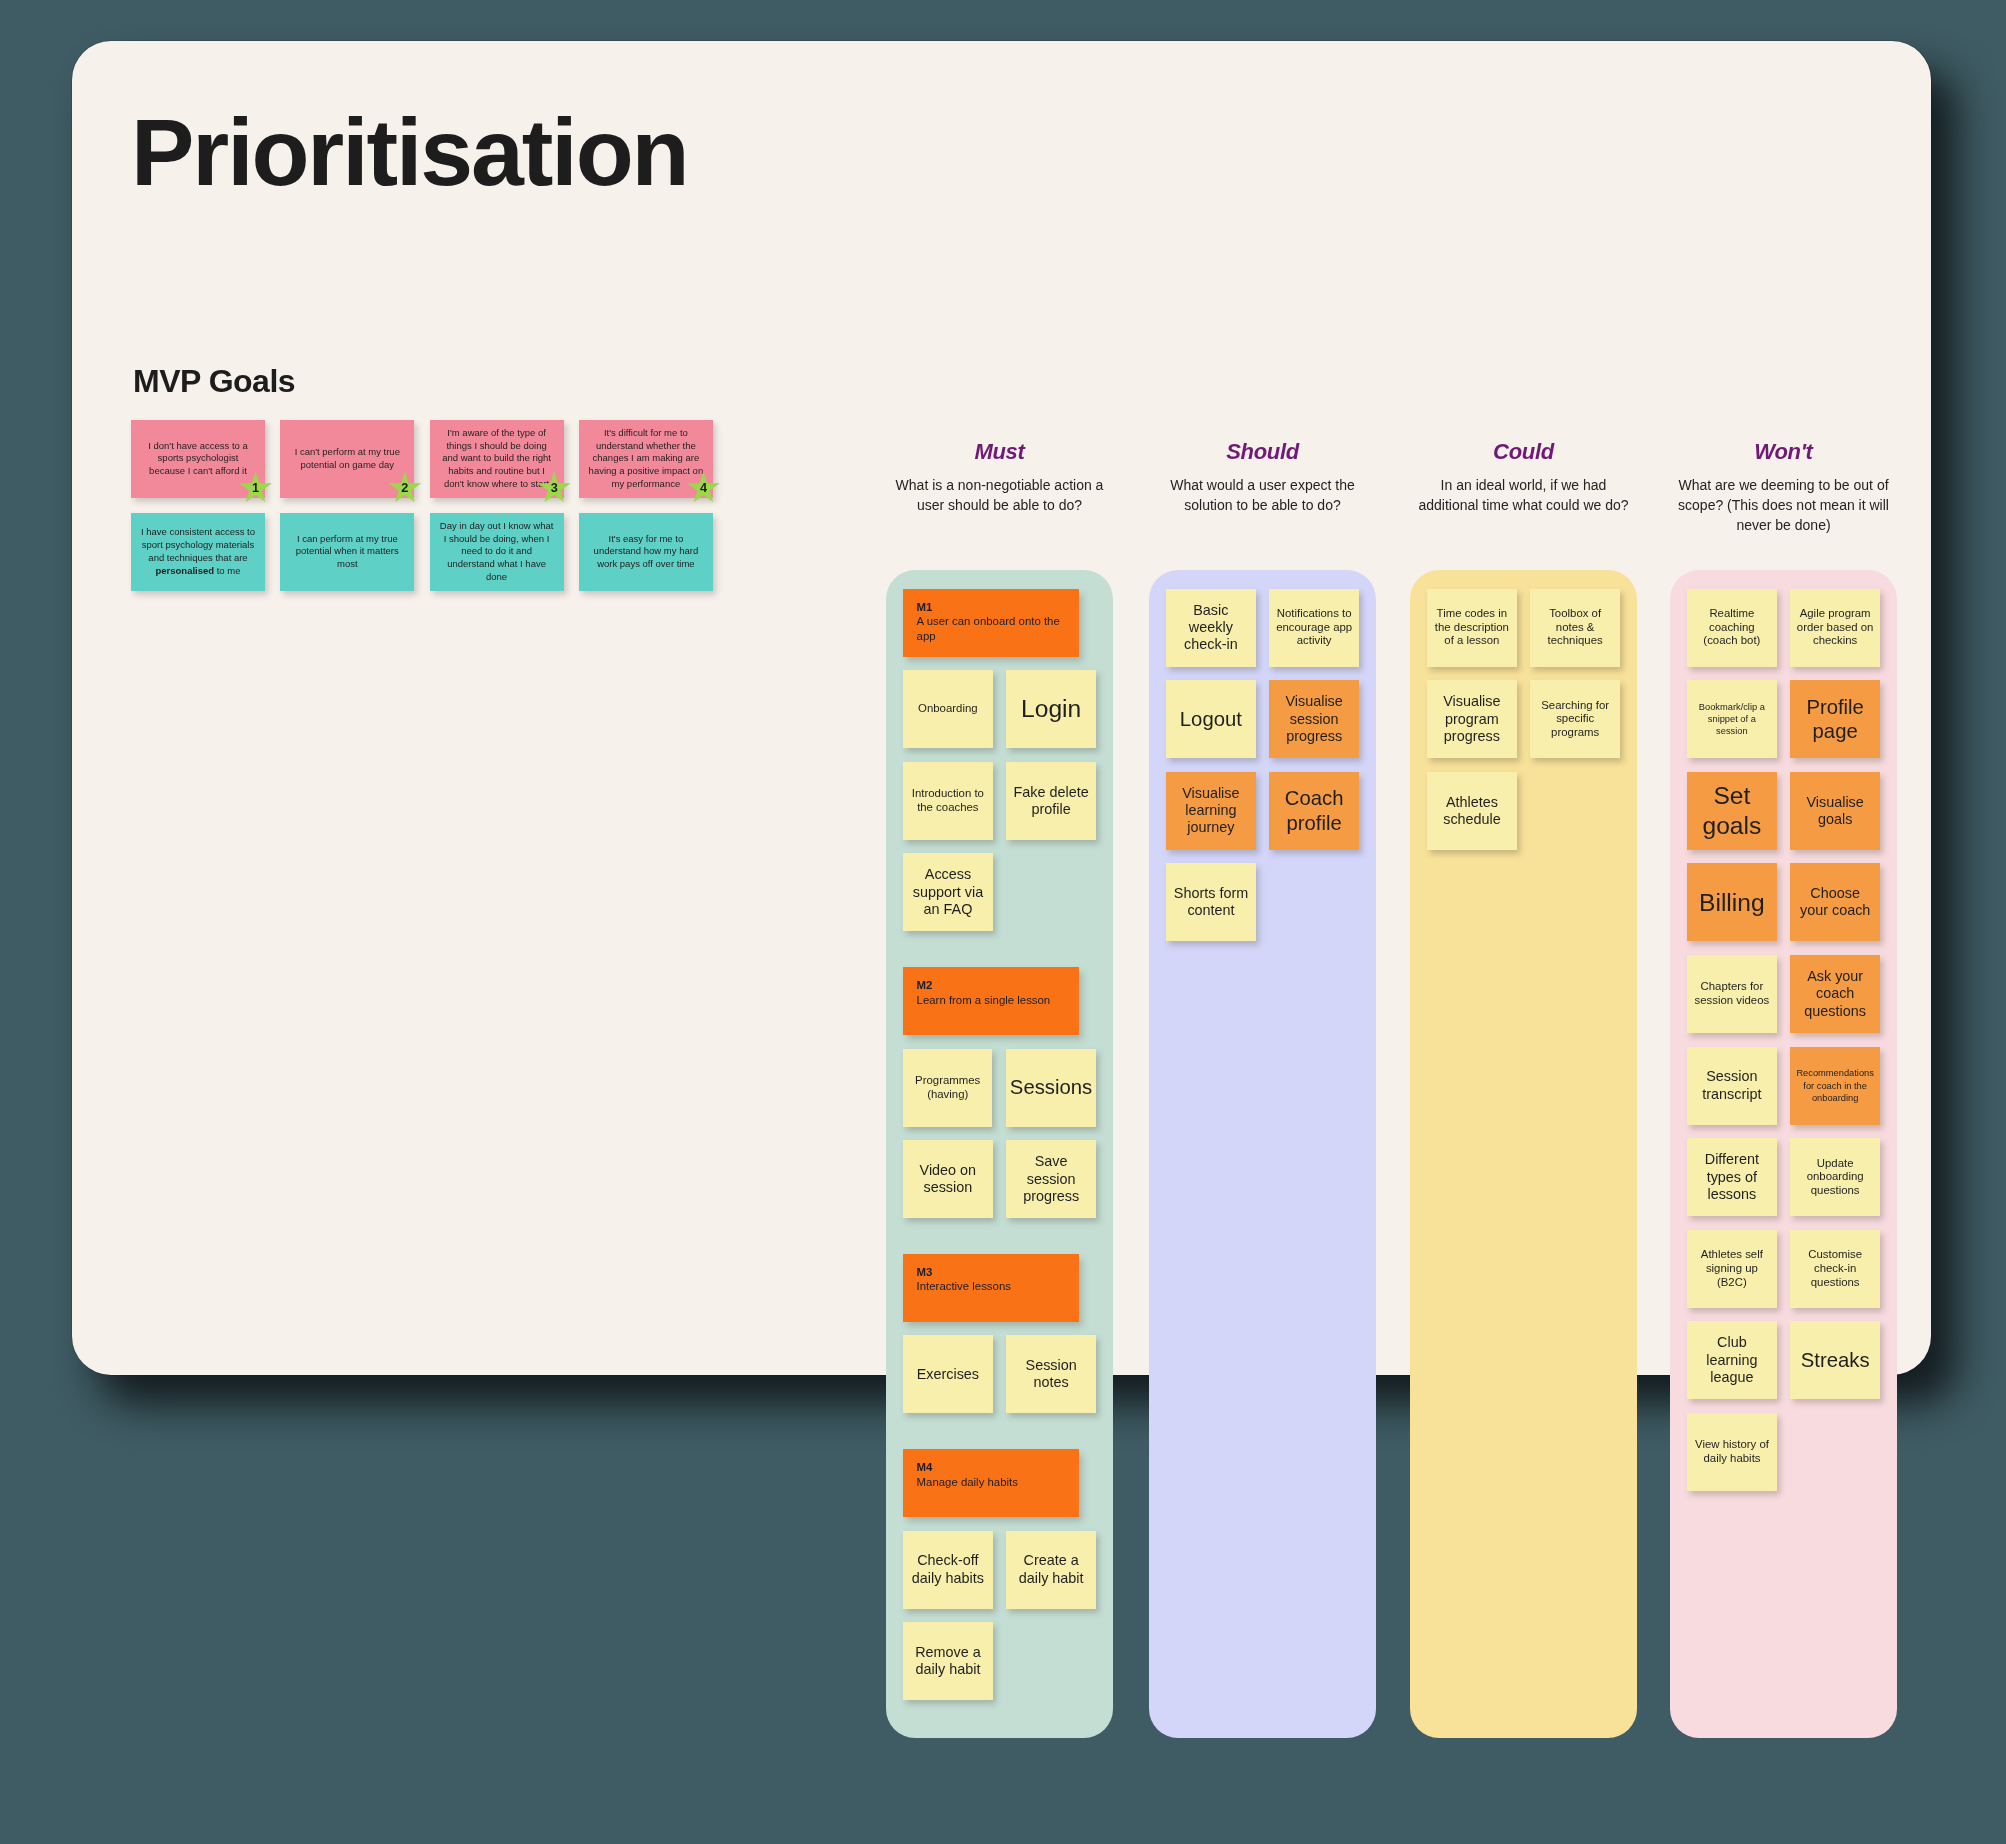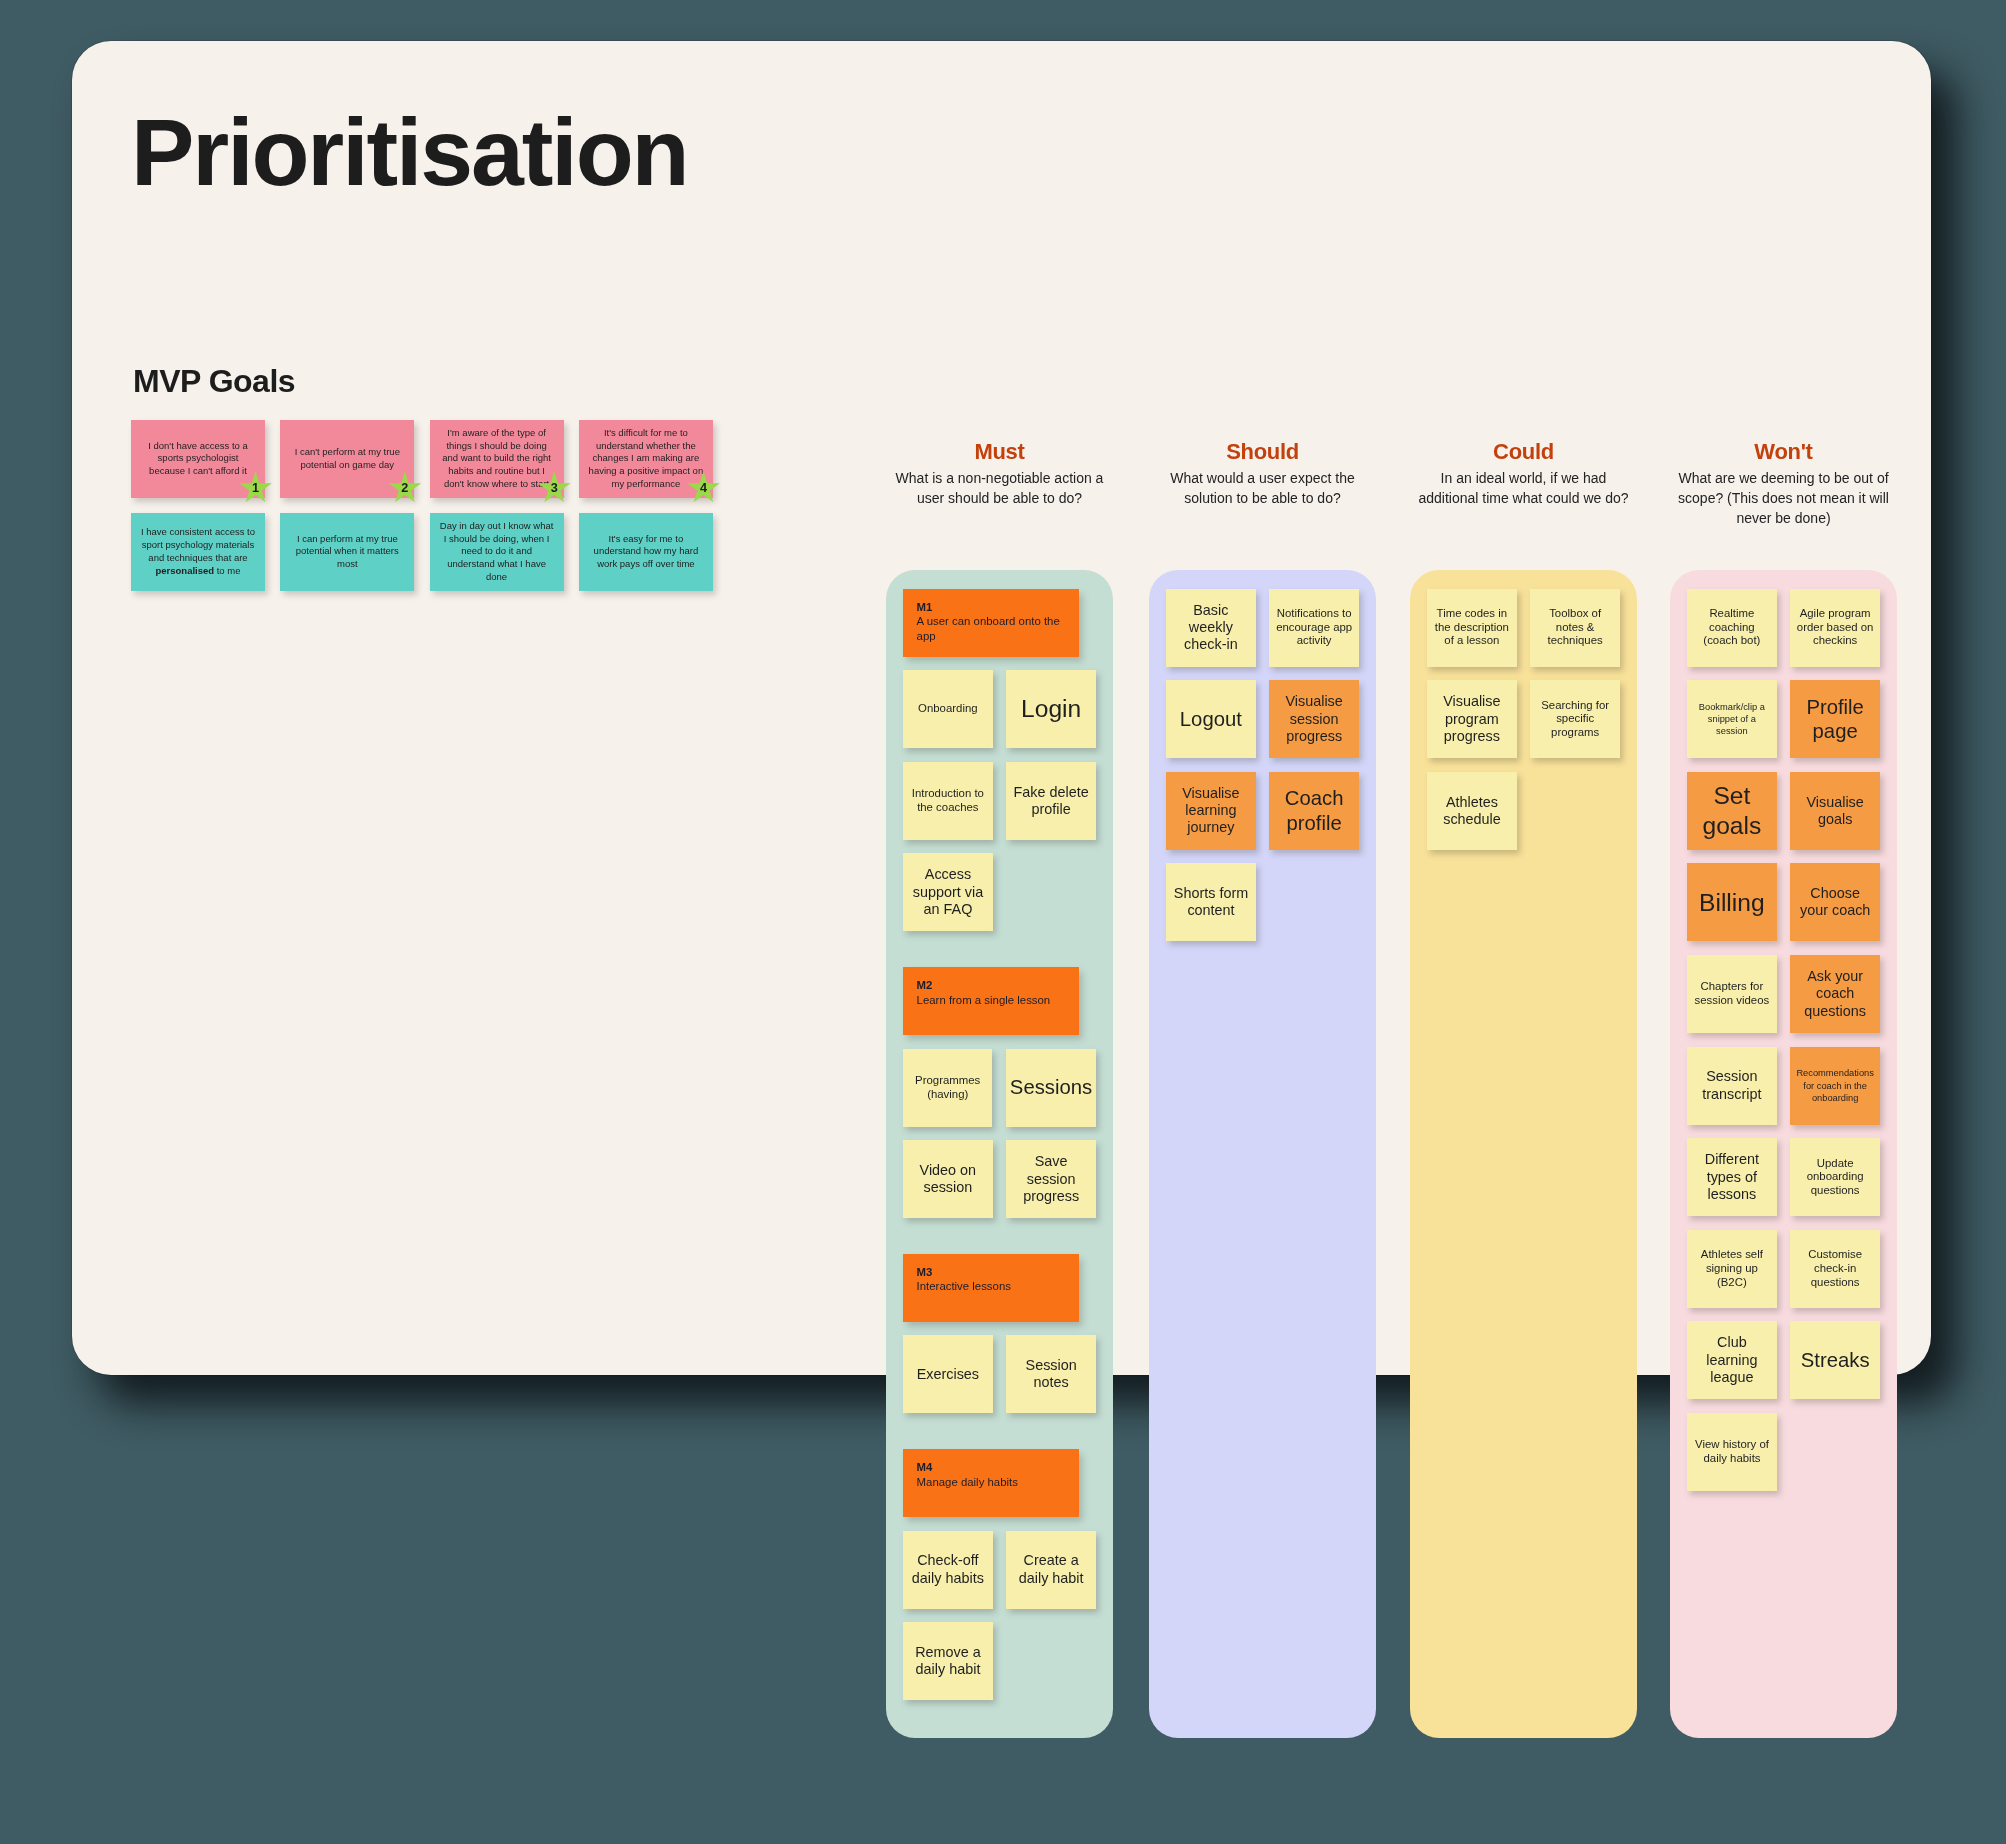--- a/index.html
+++ b/index.html
@@ -98,25 +98,26 @@
   .col-wrap { position: absolute; top: 0; width: 227px; }
   .col-0 { left: 0; }
   .col-1 { left: 263px; }
   .col-2 { left: 524px; }
   .col-3 { left: 784px; }
 
   .col-title {
     text-align: center;
     font-size: 22px;
     font-weight: 800;
-    color: #c2410c;
+    color: #701a75;
     letter-spacing: -0.3px;
+    font-style: italic;
   }
   .col-sub {
-    margin-top: 4px;
+    margin-top: 11px;
     text-align: center;
     font-size: 14px;
     line-height: 1.42;
     color: #232323;
     padding: 0 3.4px;
   }
 
   .col-panel {
     position: absolute;
     top: 131px;

